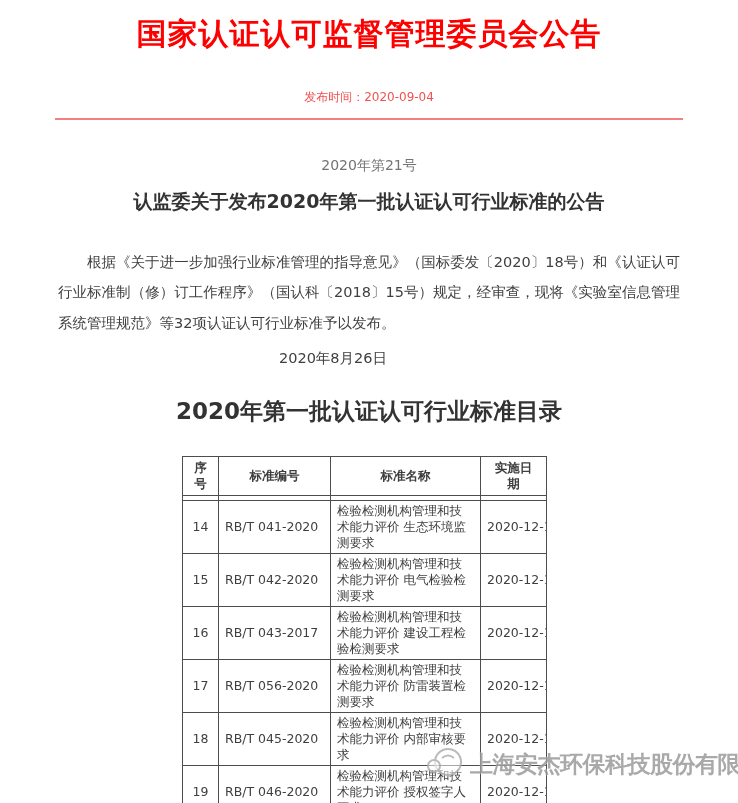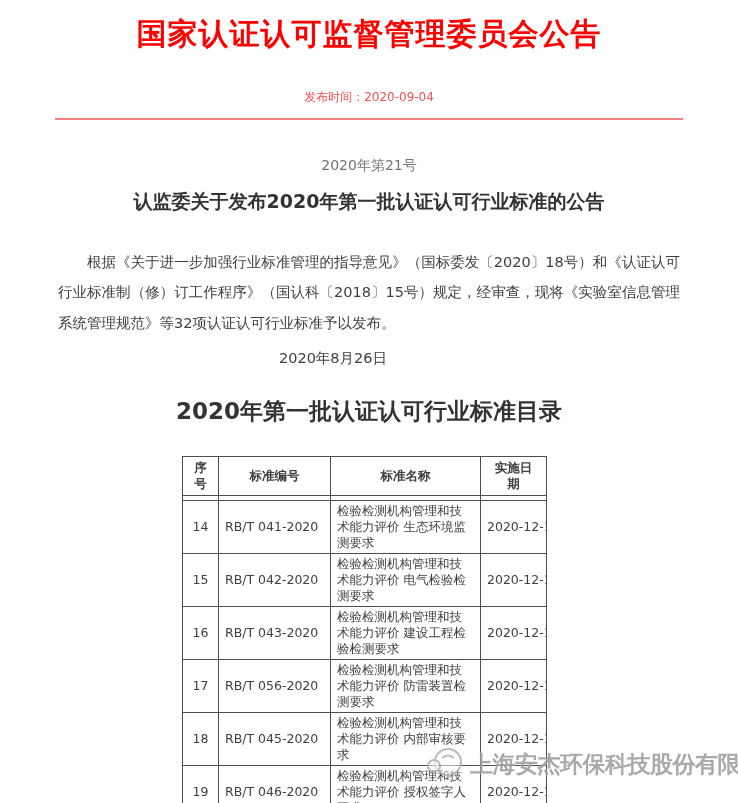--- a/index.html
+++ b/index.html
@@ -172,21 +172,21 @@
         <td class="date-cell">2020-12-1</td>
       </tr>
       <tr>
         <td class="seq-cell">15</td>
         <td class="code-cell">RB/T 042-2020</td>
         <td class="name-cell">检验检测机构管理和技术能力评价 电气检验检测要求</td>
         <td class="date-cell">2020-12-1</td>
       </tr>
       <tr>
         <td class="seq-cell">16</td>
-        <td class="code-cell">RB/T 043-2020</td>
+        <td class="code-cell">RB/T 043-2017</td>
         <td class="name-cell">检验检测机构管理和技术能力评价 建设工程检验检测要求</td>
         <td class="date-cell">2020-12-1</td>
       </tr>
       <tr>
         <td class="seq-cell">17</td>
         <td class="code-cell">RB/T 056-2020</td>
         <td class="name-cell">检验检测机构管理和技术能力评价 防雷装置检测要求</td>
         <td class="date-cell">2020-12-1</td>
       </tr>
       <tr>

